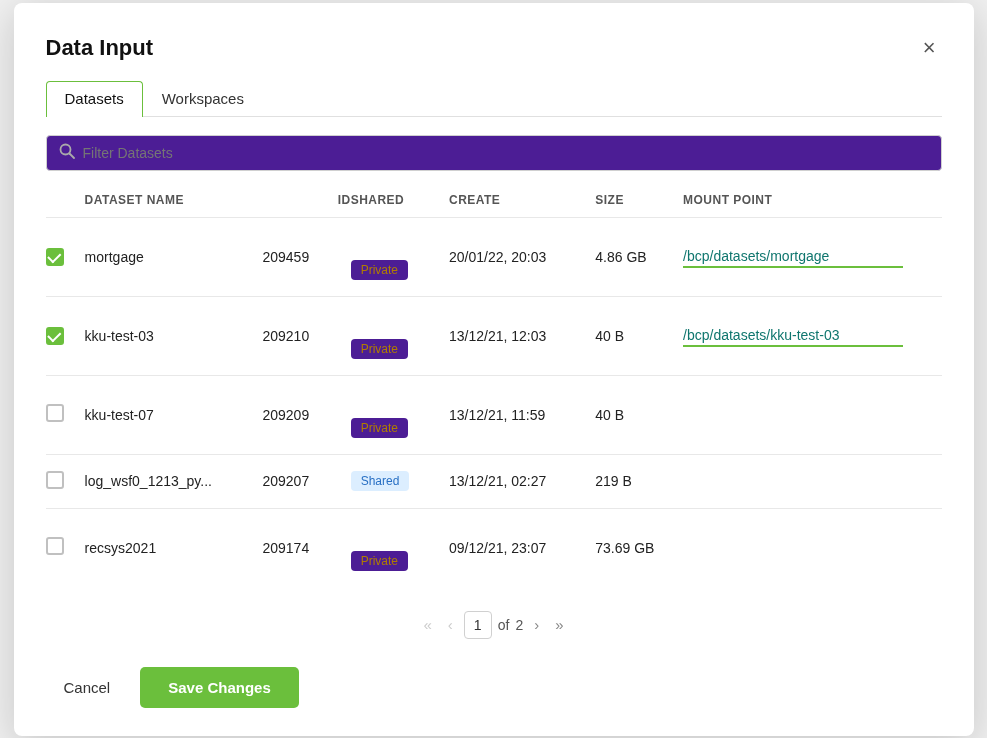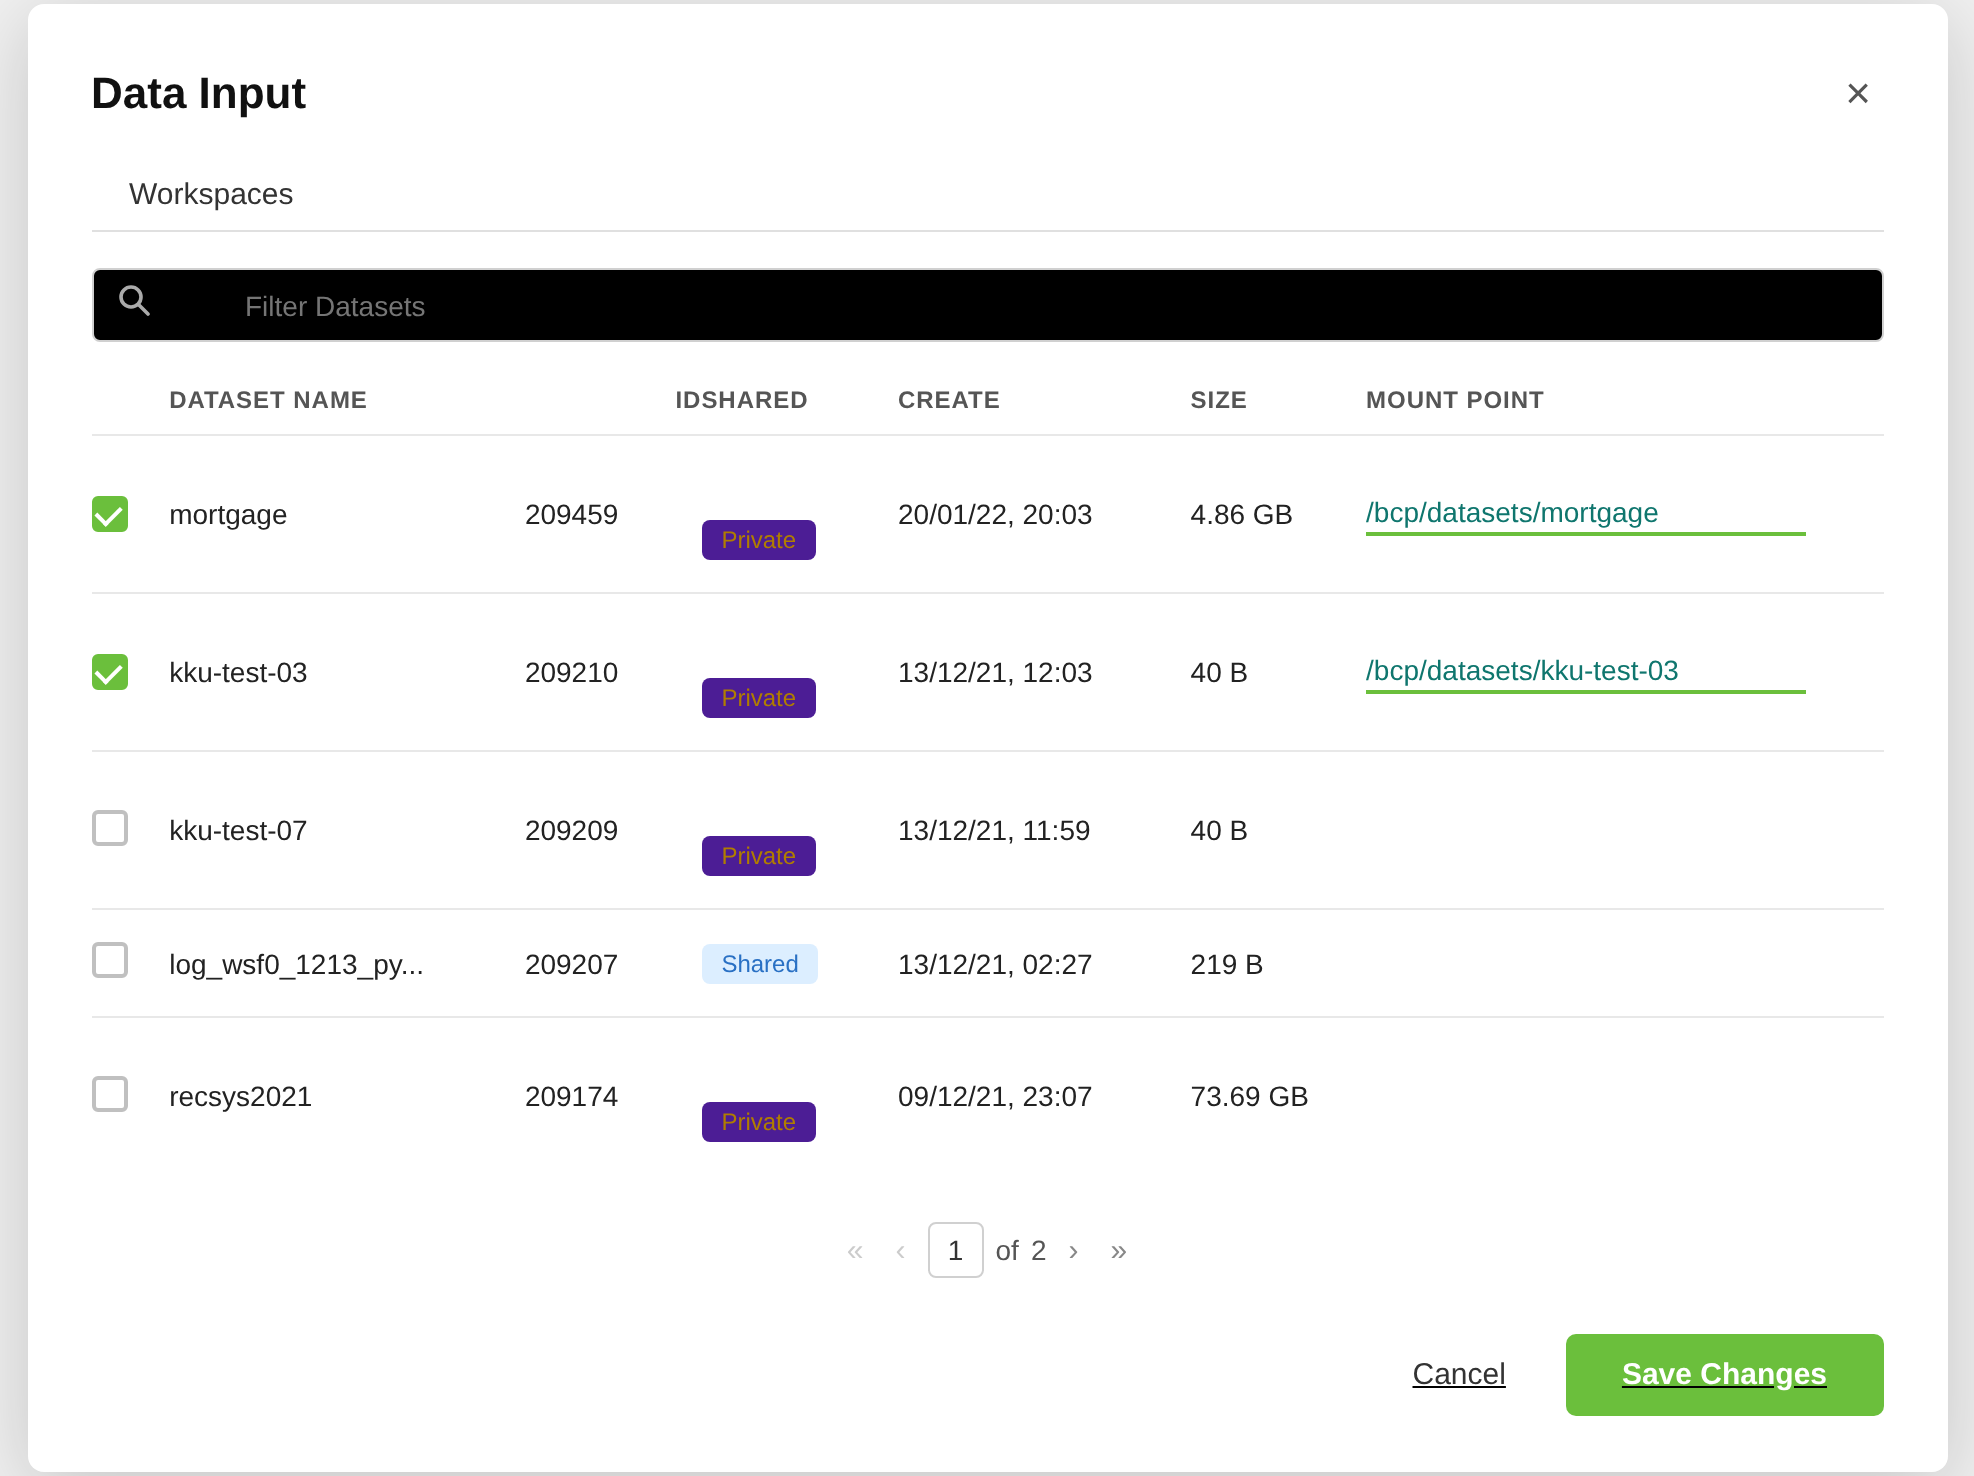--- a/index.html
+++ b/index.html
@@ -65,22 +65,21 @@
       font-weight: 500;
       background: #fff;
     }
     .search-bar {
       display: flex;
       align-items: center;
       border: 1px solid #d0d0d0;
       border-radius: 4px;
       padding: 7px 12px;
       margin-bottom: 22px;
-      background: #000000;
-      gap: 40px;
+      background: #4c1d95;
     }
     .search-icon-wrap {
       color: #aaa;
       margin-right: 8px;
       font-size: 16px;
     }
     .search-input {
       border: none;
       outline: none;
       font-size: 14px;
@@ -194,25 +193,23 @@
       justify-content: center;
       width: 28px;
       height: 28px;
       border: 1px solid #d0d0d0;
       border-radius: 4px;
       font-size: 14px;
       color: #333;
     }
     .footer-actions {
       display: flex;
-      justify-content: flex-end;
       gap: 12px;
       margin-top: 28px;
       align-items: center;
-      text-decoration: underline;
     }
     .btn-cancel {
       background: none;
       border: none;
       cursor: pointer;
       font-size: 15px;
       color: #333;
       padding: 10px 18px;
     }
     .btn-save {
@@ -230,20 +227,21 @@
 <body>
 
 <div class="modal">
 
   <div class="modal-header">
     <span class="modal-title">Data Input</span>
     <button class="close-btn">×</button>
   </div>
 
   <div class="tabs">
+    <button class="tab active">Datasets</button>
     <button class="tab">Workspaces</button>
   </div>
 
   <div class="search-bar">
     <span class="search-icon-wrap">
       <svg width="16" height="16" viewBox="0 0 16 16" fill="none">
         <circle cx="6.5" cy="6.5" r="5" stroke="#aaa" stroke-width="1.8"></circle>
         <line x1="10.5" y1="10.5" x2="15" y2="15" stroke="#aaa" stroke-width="1.8" stroke-linecap="round"></line>
       </svg>
     </span>

